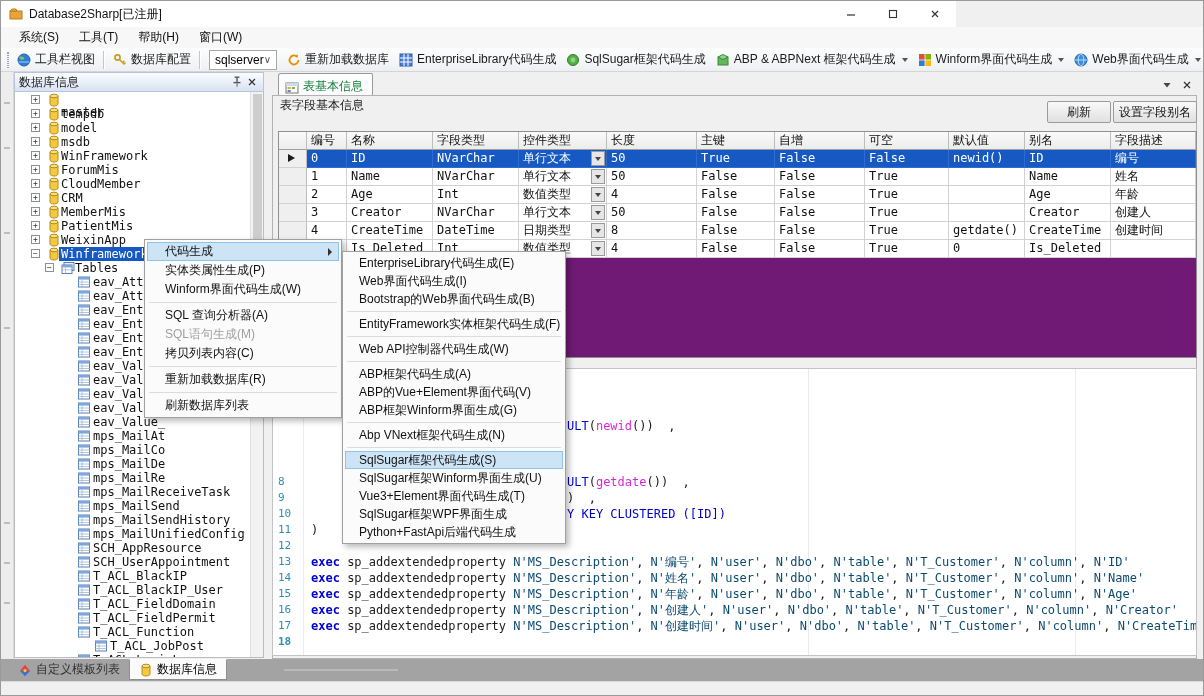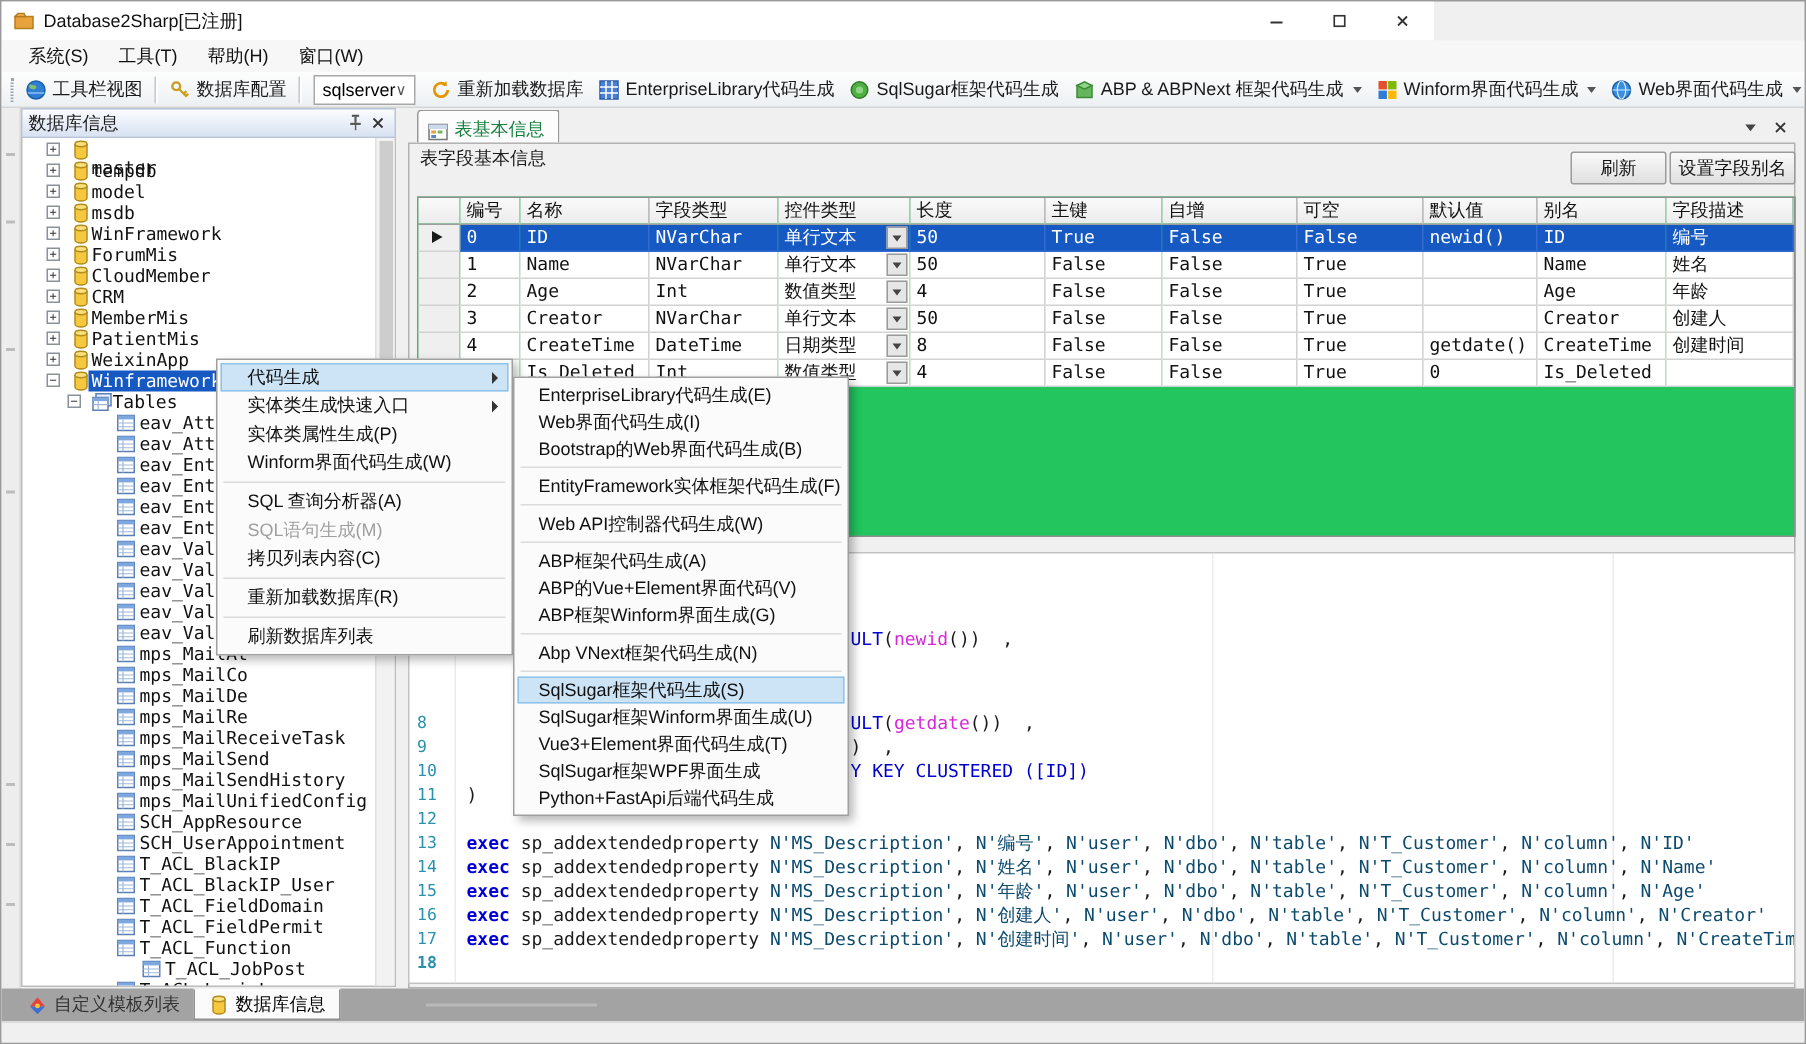--- a/index.html
+++ b/index.html
@@ -68,21 +68,21 @@
   .pbtn { width:15px; height:15px; display:flex; align-items:center; justify-content:center; }
   .main-frame { position:absolute; left:271px; top:94px; width:925px; height:564px;
                 border:1px solid #b2b2b2; background:#f0f0f0; }
   .section-label { position:absolute; left:279px; top:96px; color:#1a1a1a; }
   .btn { position:absolute; height:22px; background:linear-gradient(#f9f9f9,#e0e0e0);
          border:1px solid #9b9b9b; border-radius:2px; text-align:center; line-height:20px; color:#111; }
   #btn-refresh { left:1046px; top:100px; width:64px; }
   #btn-alias { left:1112px; top:100px; width:84px; }
 
   
-  #grid { position:absolute; left:277px; top:130px; width:919px; height:227px; background:#22c55e;
+  #grid { position:absolute; left:277px; top:130px; width:919px; height:227px; background:#701a75;
           border:1px solid #8f8f8f; }
   .gcell { position:absolute; overflow:hidden; white-space:nowrap; padding:0 0 0 4px; line-height:17px;
            font-family:"DejaVu Sans Mono",monospace; font-size:12px; color:#111; background:#fff;
            border-right:1px solid #d2d2d2; border-bottom:1px solid #d2d2d2; }
   .ghead { background:linear-gradient(#fafafa,#ececec); border-right:1px solid #bdbdbd;
            border-bottom:1px solid #9f9f9f; font-family:"Liberation Sans",sans-serif; }
   .grhdr { background:#efefef; border-right:1px solid #bdbdbd; }
   .gsel { background:#1659c2; color:#fff; border-right:1px solid #2f6bd0; border-bottom:1px solid #2f6bd0; }
   .rowarrow { width:0; height:0; border-left:7px solid #1a1a1a; border-top:4.5px solid transparent;
               border-bottom:4.5px solid transparent; position:absolute; left:9px; top:4px; }
@@ -773,24 +773,20 @@
       </div></div>
   <div class="h-line"></div>
   <div class="statusbar"></div>
 
   <div class="menu" id="cmenu">
       <div class="m-item hl">
         <span>代码生成</span>
         <span class="m-arrow"></span>
       </div>
       <div class="m-item">
-        <span>实体类生成快速入口</span>
-        <span class="m-arrow"></span>
-      </div>
-      <div class="m-item">
         <span>实体类属性生成(P)</span>
       </div>
       <div class="m-item">
         <span>Winform界面代码生成(W)</span>
       </div>
       <div class="m-sep"></div>
       <div class="m-item">
         <span>SQL 查询分析器(A)</span>
       </div>
       <div class="m-item dis">

